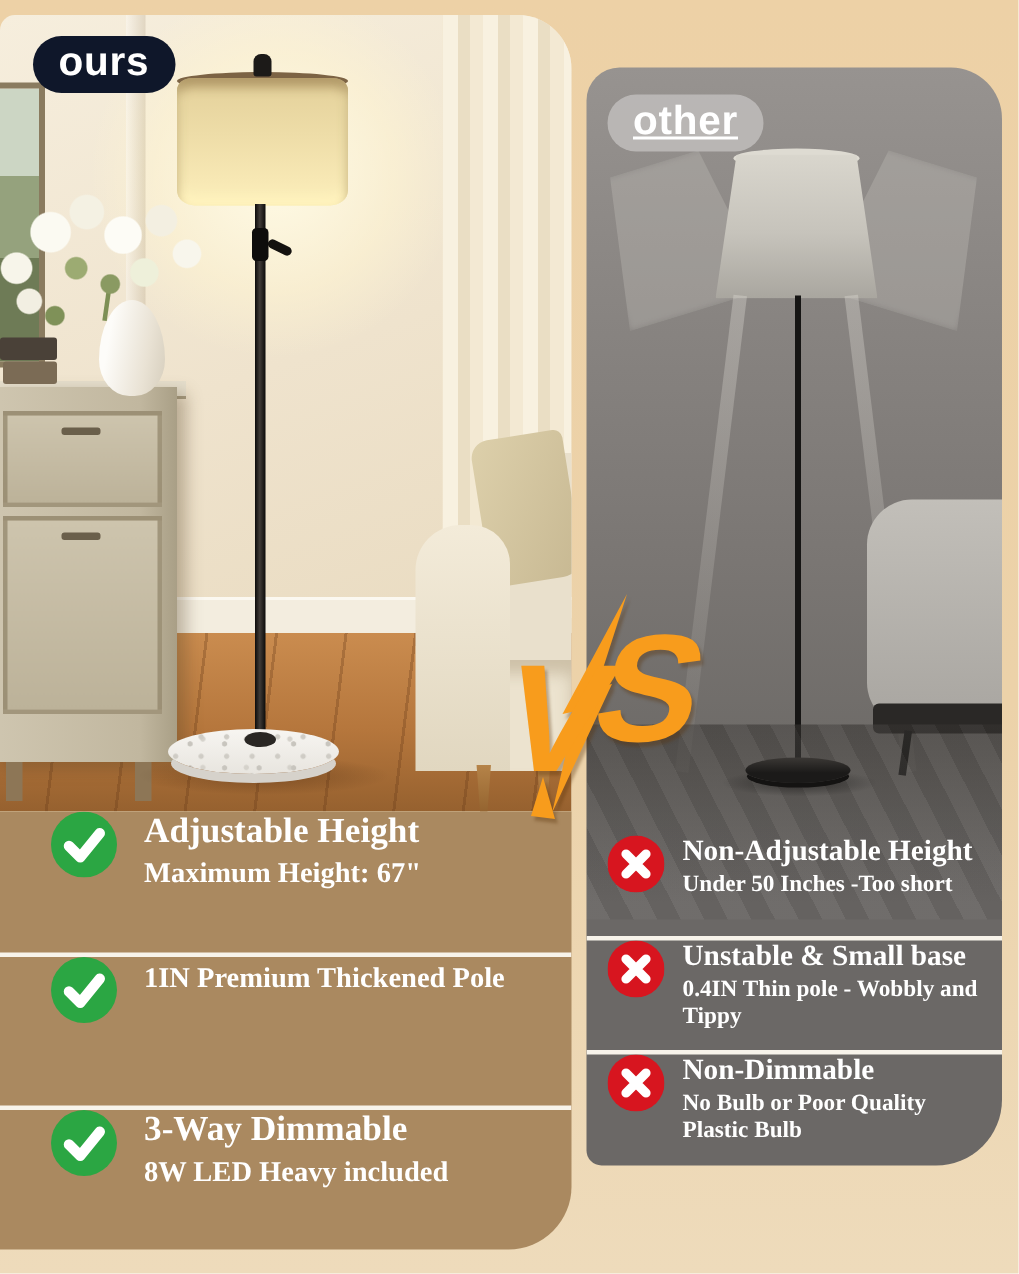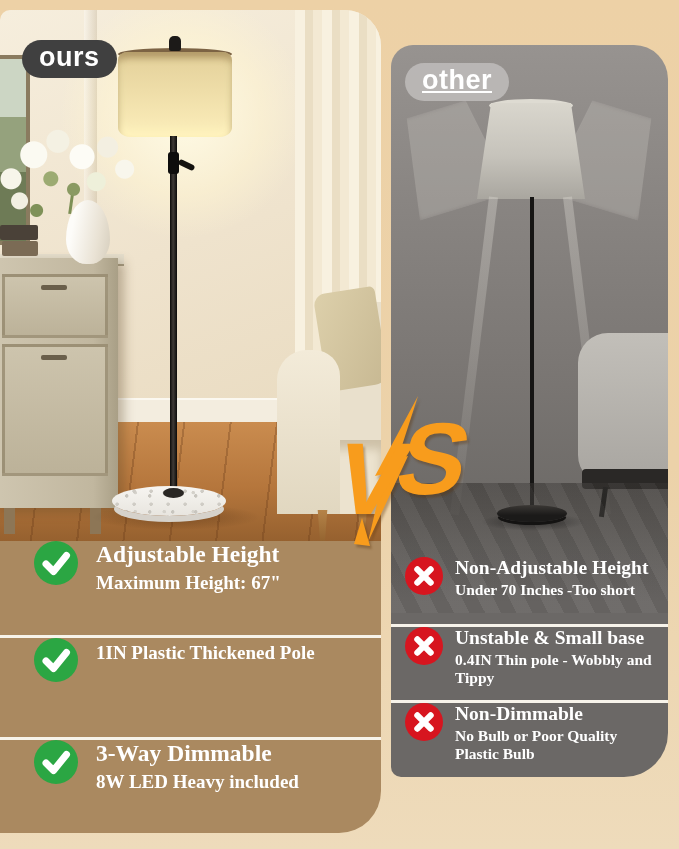--- a/index.html
+++ b/index.html
@@ -123,21 +123,21 @@
   .couch-base{right:-10px;top:424px;width:96px;height:20px;background:#2a2826;border-radius:4px;}
   .couch-leg{right:62px;top:442px;width:5px;height:30px;background:#1c1b1a;transform:rotate(8deg);}
   .floor-r{left:0;top:438px;width:100%;height:130px;
     background:
       repeating-linear-gradient(63deg,rgba(255,255,255,.03) 0 14px,rgba(0,0,0,.06) 14px 28px),
       linear-gradient(180deg,rgba(60,57,54,.55),rgba(107,104,102,0) 92%);}
 
   
   .badge{z-index:7;color:#fff;font-weight:bold;font-size:27px;letter-spacing:.5px;
     padding:4px 17px 7px 17px;border-radius:22px;line-height:1;}
-  .badge-ours{left:22px;top:40px;background:#404040;}
+  .badge-ours{left:22px;top:24px;background:#0f172a;}
   .badge-other{left:14px;top:18px;background:rgba(197,195,193,.75);text-decoration:underline;}
 
   
   .vs-wrap{left:334px;top:394px;width:136px;height:156px;z-index:8;
     filter:drop-shadow(2px 3px 1px rgba(90,50,5,.35));}
   .vs-letter{position:absolute;color:#f89c1c;font-weight:800;font-size:102px;line-height:1;
     transform:skewX(-14deg);font-family:"Liberation Sans",sans-serif;}
   .vs-v{left:4px;top:34px;}
   .vs-s{left:66px;top:14px;}
   .bolt{position:absolute;left:0;top:0;width:136px;height:156px;}
@@ -232,21 +232,21 @@
     <div class="abs rows-right">
       <div class="feat-row row-r1">
         <span class="icon-wrap icon-r">
           <svg viewBox="0 0 40 40" width="38" height="38">
               <circle cx="20" cy="20" r="20" fill="#d7151f"></circle>
               <path d="M13 13 L27 27 M27 13 L13 27" stroke="#fff" stroke-width="6.5" stroke-linecap="round" fill="none"></path>
             </svg>
         </span>
         <div class="feat-text feat-text-r">
           <div class="t-r">Non-Adjustable Height</div>
-          <div class="s-r">Under 70 Inches -Too short</div>
+          <div class="s-r">Under 50 Inches -Too short</div>
         </div>
       </div>
       <div class="divider"></div>
       <div class="feat-row row-r2">
         <span class="icon-wrap icon-r">
           <svg viewBox="0 0 40 40" width="38" height="38">
               <circle cx="20" cy="20" r="20" fill="#d7151f"></circle>
               <path d="M13 13 L27 27 M27 13 L13 27" stroke="#fff" stroke-width="6.5" stroke-linecap="round" fill="none"></path>
             </svg>
         </span>
@@ -290,21 +290,21 @@
     </div>
     <div class="divider"></div>
     <div class="feat-row row-l2">
       <span class="icon-wrap icon-l">
         <svg viewBox="0 0 44 44" width="44" height="44">
             <circle cx="22" cy="22" r="22" fill="#2ba643"></circle>
             <path d="M12 23 L19.5 30.5 L32.5 14.5" stroke="#fff" stroke-width="7" stroke-linecap="round" stroke-linejoin="round" fill="none"></path>
           </svg>
       </span>
       <div class="feat-text">
-        <div class="s-l">1IN Plastic Thickened Pole</div>
+        <div class="s-l">1IN Premium Thickened Pole</div>
       </div>
     </div>
     <div class="divider"></div>
     <div class="feat-row row-l3">
       <span class="icon-wrap icon-l">
         <svg viewBox="0 0 44 44" width="44" height="44">
             <circle cx="22" cy="22" r="22" fill="#2ba643"></circle>
             <path d="M12 23 L19.5 30.5 L32.5 14.5" stroke="#fff" stroke-width="7" stroke-linecap="round" stroke-linejoin="round" fill="none"></path>
           </svg>
       </span>

